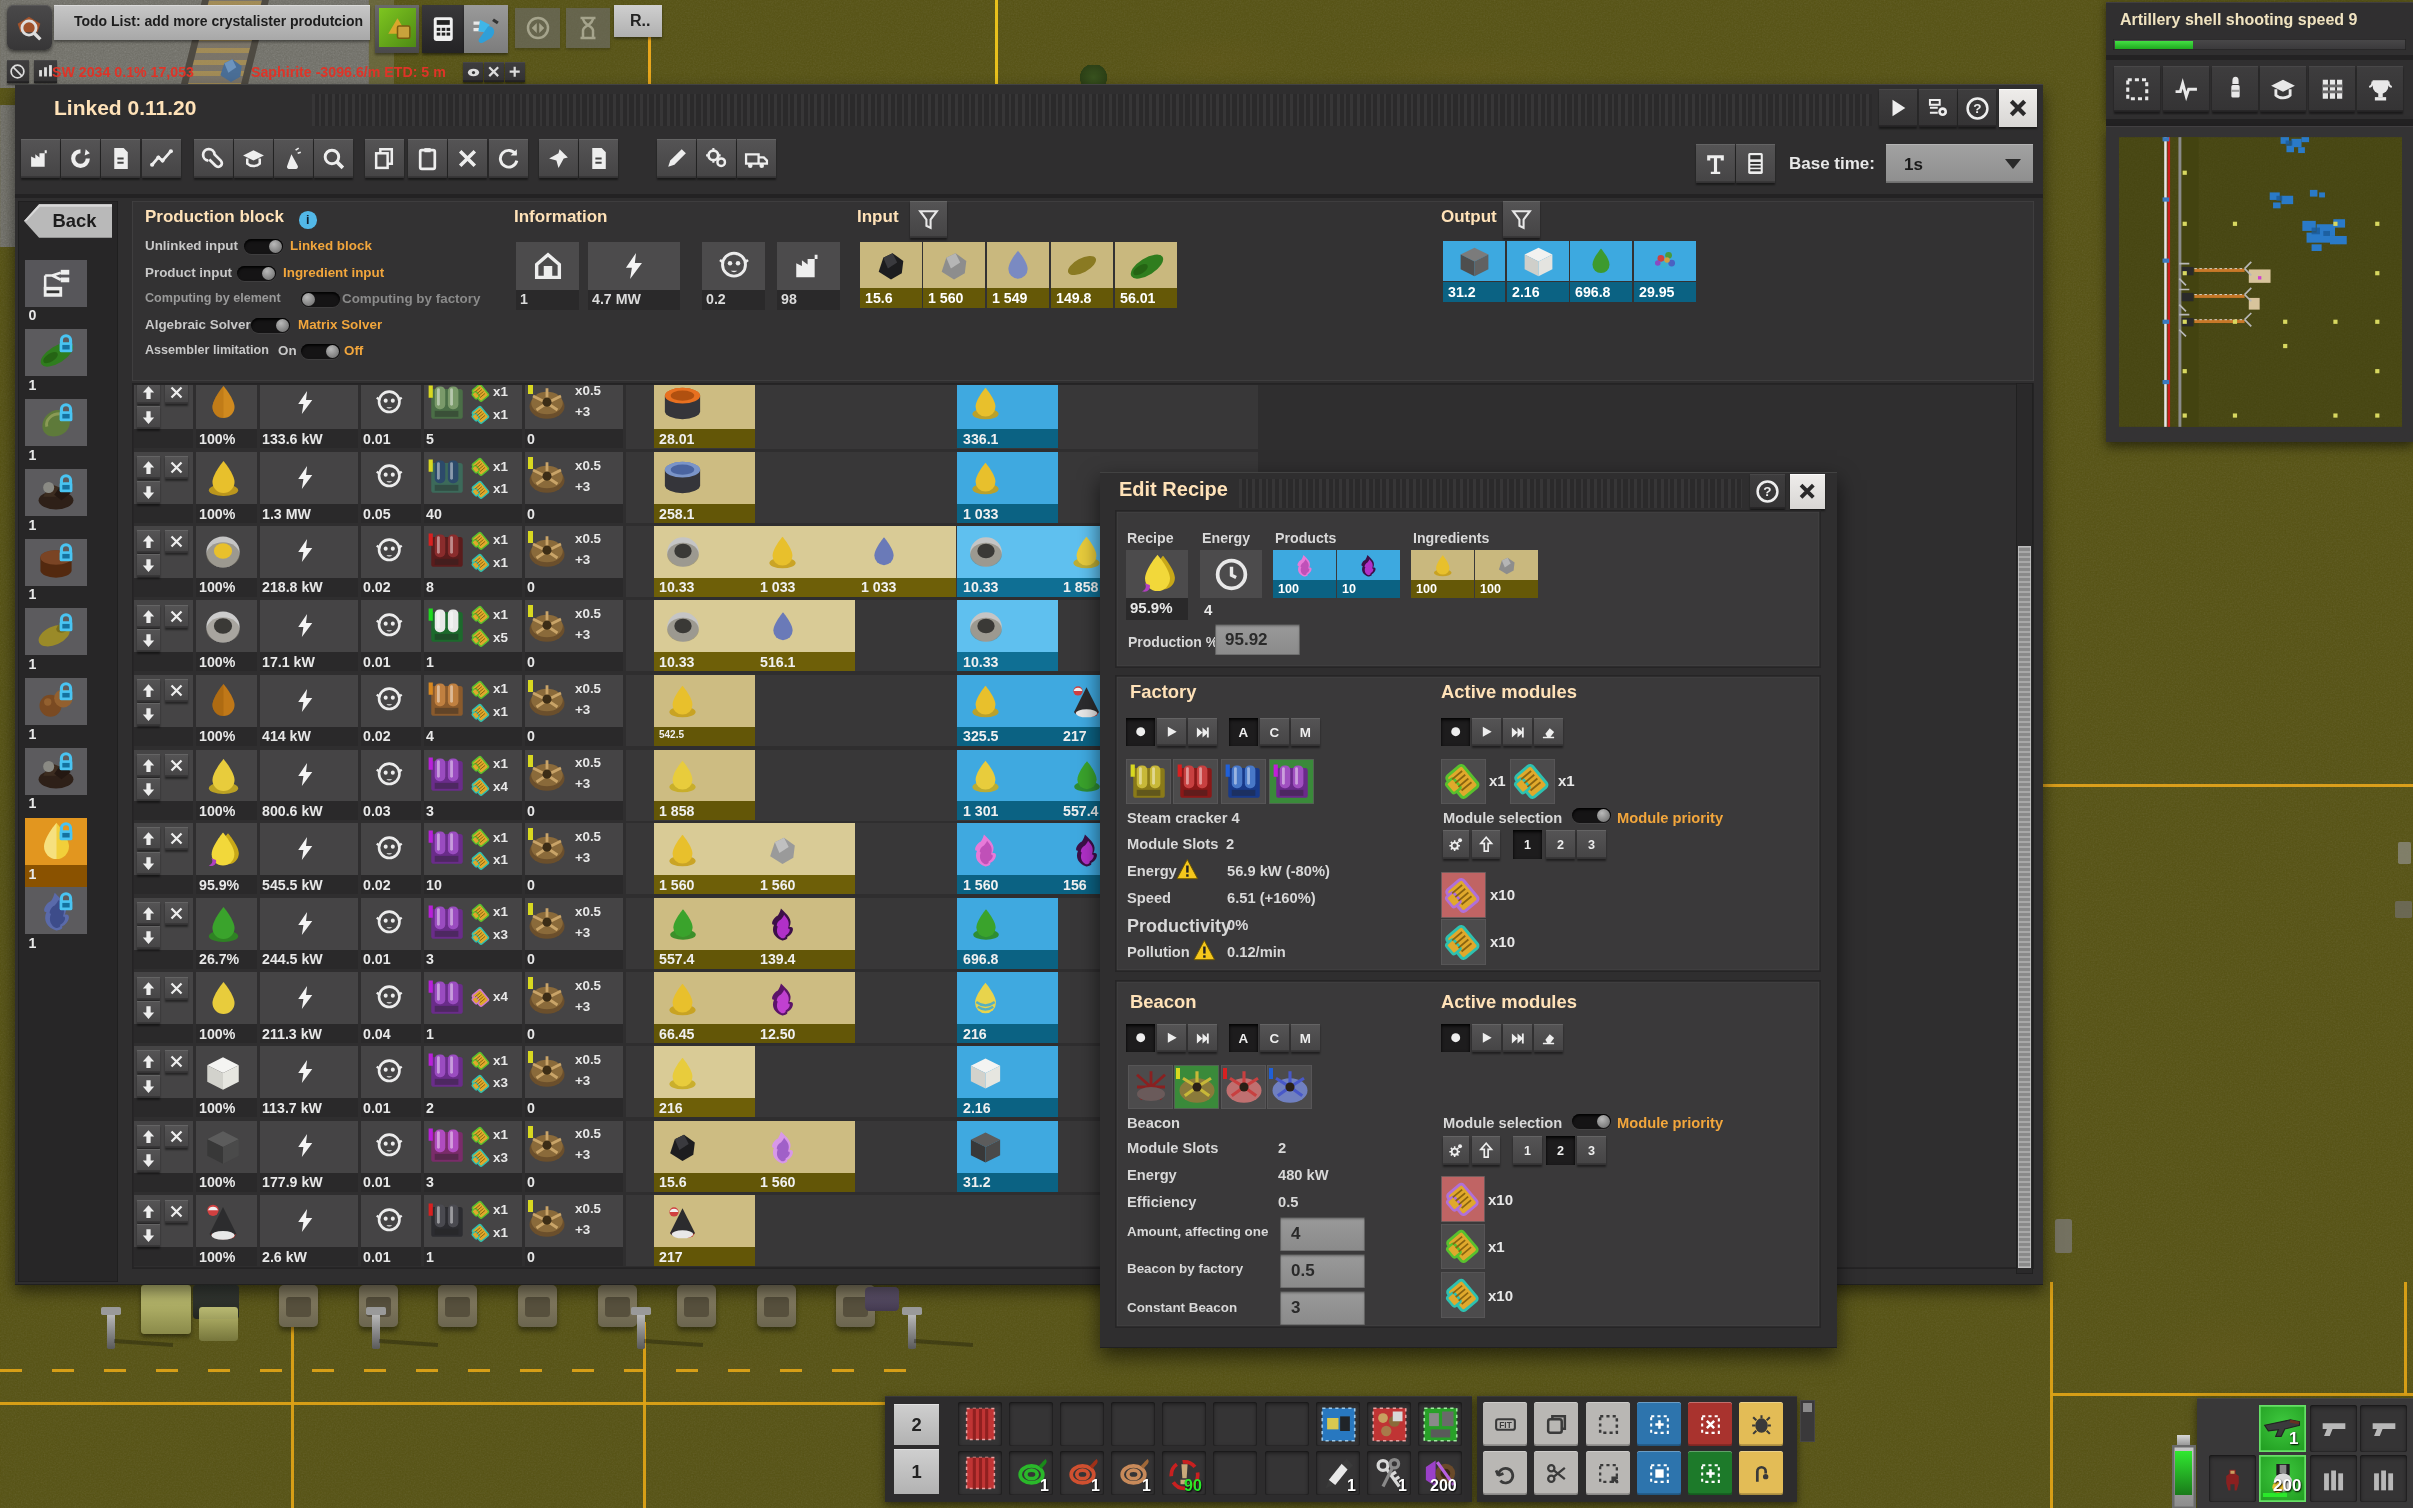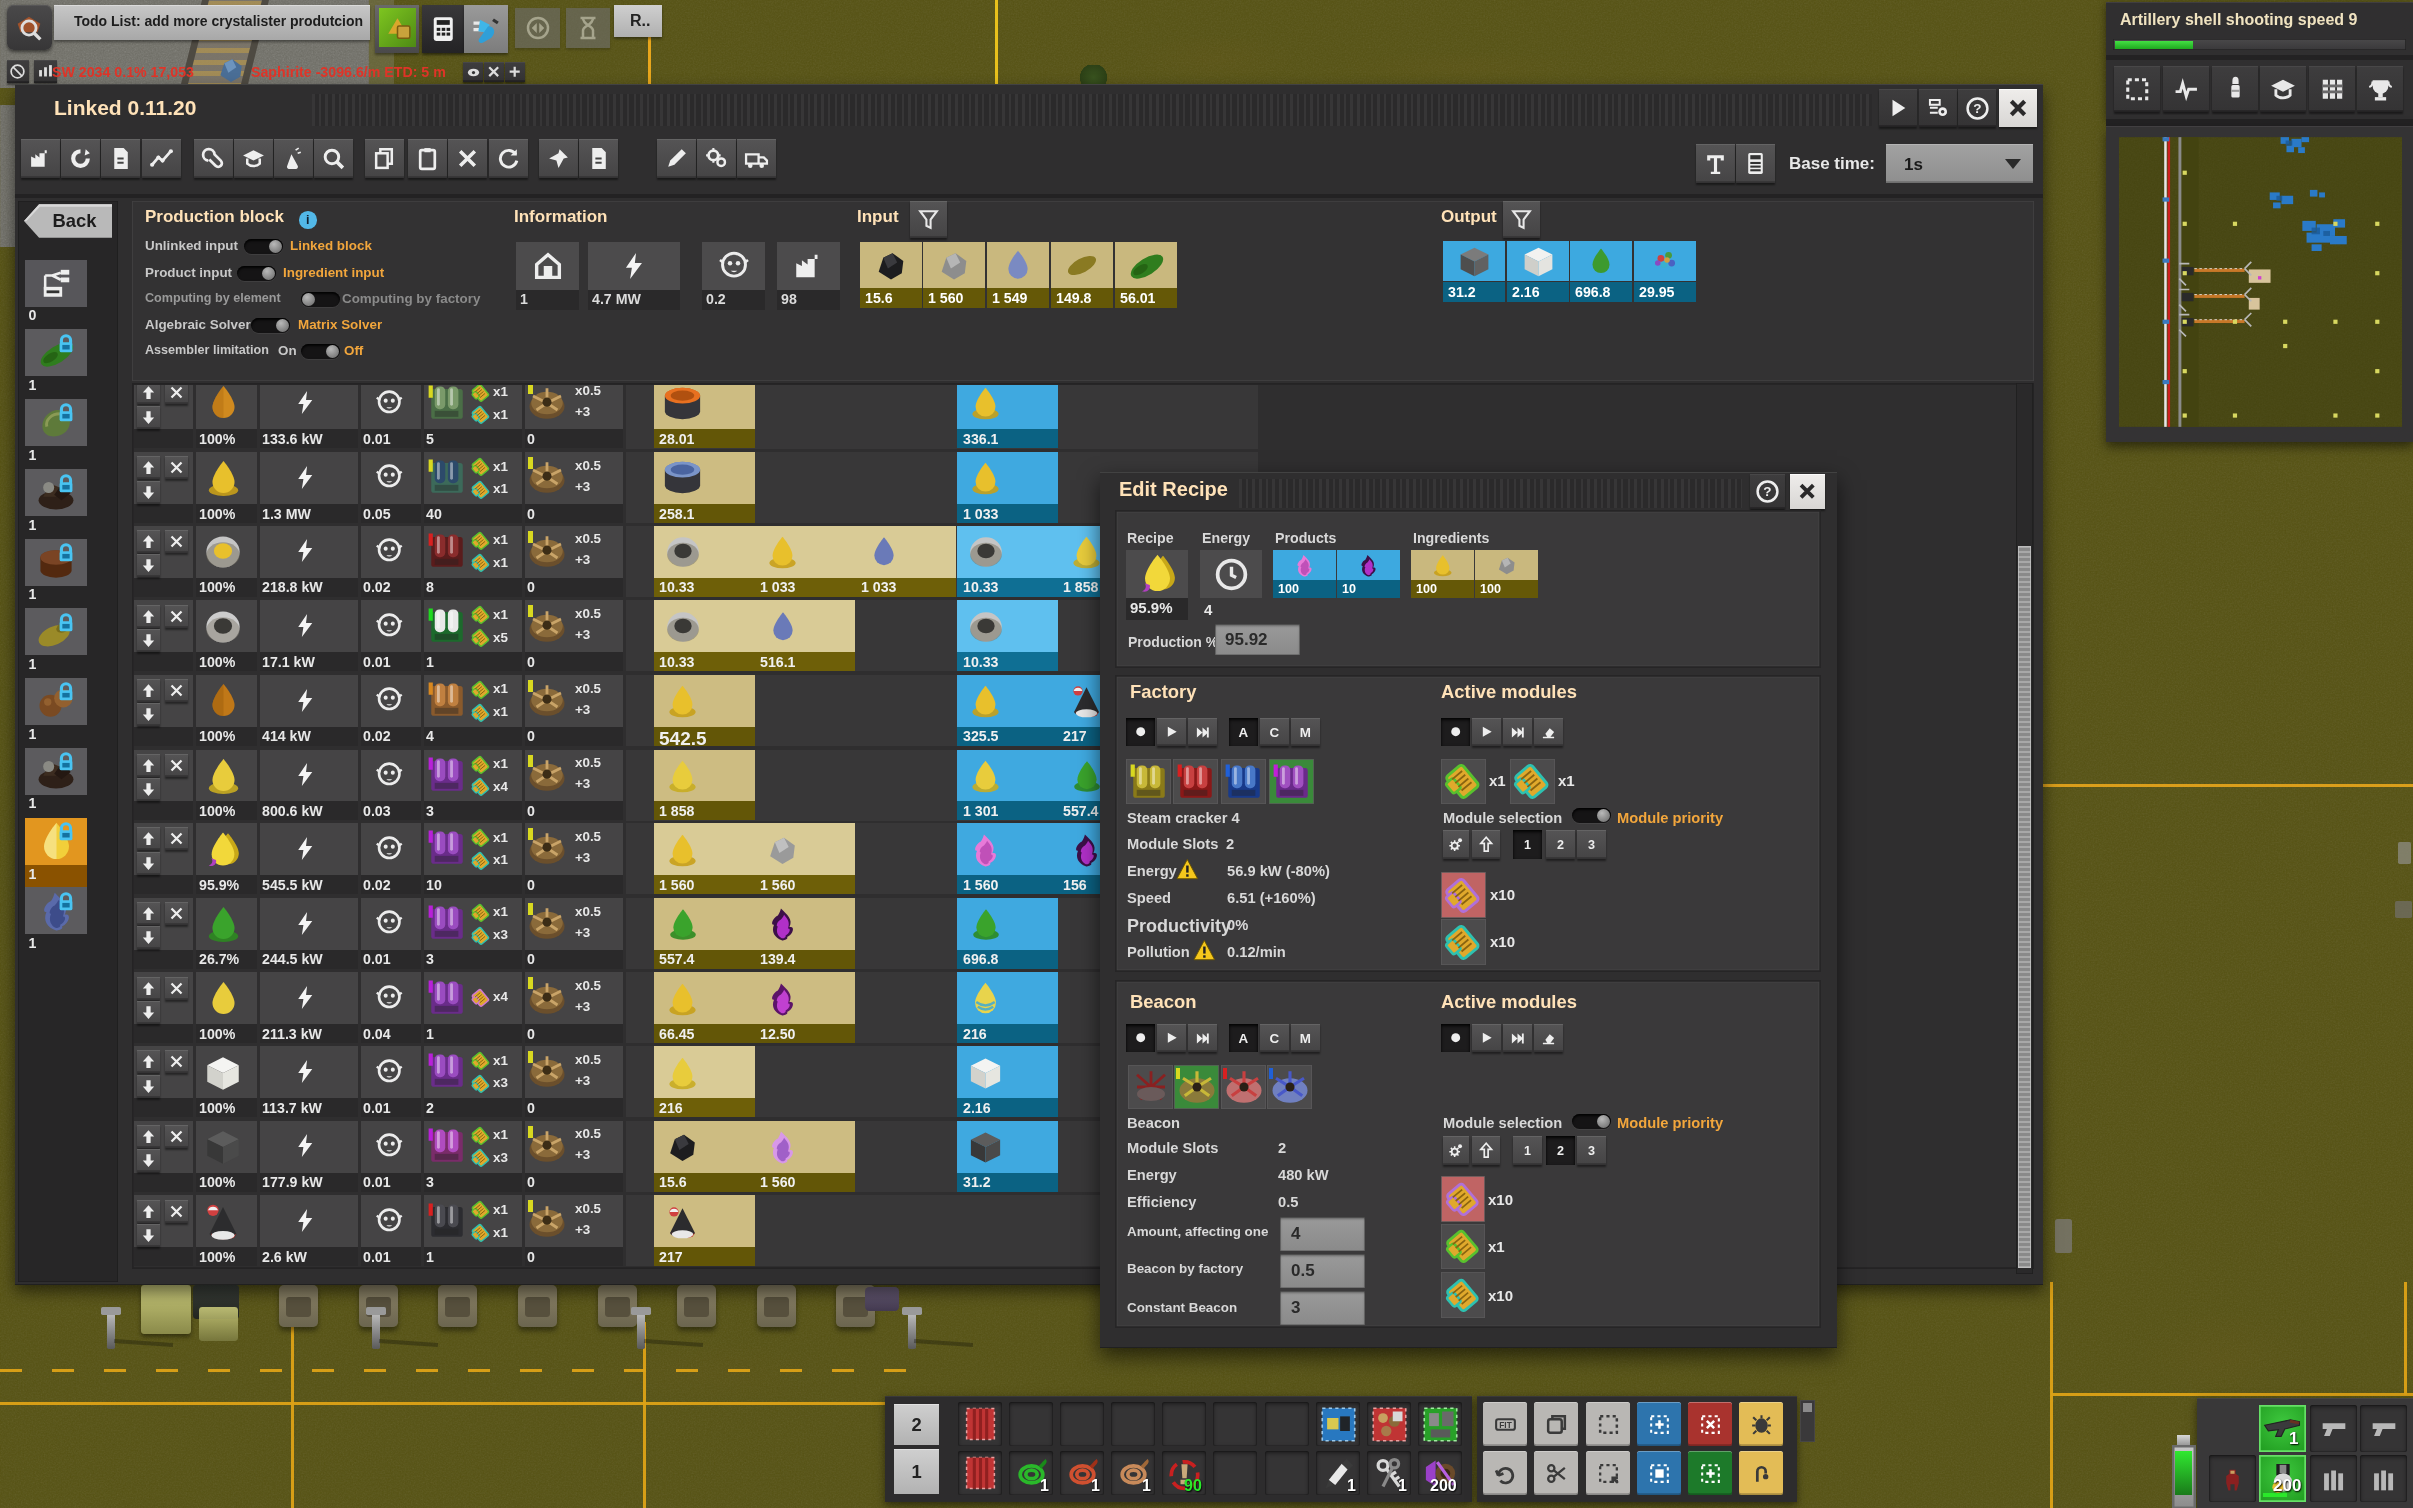--- a/index.html
+++ b/index.html
@@ -1150,21 +1150,21 @@
     <div style="position:absolute;left:441px;top:318px;font-size:13.4px;color:#e8e8e8;font-weight:700;white-space:nowrap;line-height:1.1;">+3</div>
     <div style="position:absolute;left:393px;top:344px;font-size:14.2px;color:#e8e8e8;font-weight:700;white-space:nowrap;line-height:1.1;">0</div>
     <div style="position:absolute;left:520px;top:290px;width:101px;height:52px;background:#cdbc82;"></div>
     <div style="position:absolute;left:525px;top:293px;width:47px;height:45px;display:flex;align-items:center;justify-content:center;">
       <svg width="35" height="42" viewBox="0 0 24 24" style="">
         <ellipse cx="12" cy="19.5" rx="9" ry="3.6" fill="#c8a018" opacity="0.9"></ellipse>
         <path d="M12 1.5 C12 1.5 5.2 9.5 5.2 14.5 a6.8 6.8 0 0 0 13.6 0 C18.8 9.5 12 1.5 12 1.5 Z" fill="#e8c02c"></path>
       </svg>
     </div>
     <div style="position:absolute;left:520px;top:342px;width:101px;height:19px;background:#635607;"></div>
-    <div style="position:absolute;left:525px;top:344px;font-size:19px;color:#f0f0f0;font-weight:700;white-space:nowrap;line-height:1.1;">542.5</div>
+    <div style="position:absolute;left:525px;top:344px;font-size:10px;color:#f0f0f0;font-weight:700;white-space:nowrap;line-height:1.1;">542.5</div>
     <div style="position:absolute;left:823px;top:290px;width:101px;height:52px;background:#3fa9e0;"></div>
     <div style="position:absolute;left:828px;top:293px;width:47px;height:45px;display:flex;align-items:center;justify-content:center;">
       <svg width="35" height="42" viewBox="0 0 24 24" style="">
         <ellipse cx="12" cy="19.5" rx="9" ry="3.6" fill="#c8a018" opacity="0.9"></ellipse>
         <path d="M12 1.5 C12 1.5 5.2 9.5 5.2 14.5 a6.8 6.8 0 0 0 13.6 0 C18.8 9.5 12 1.5 12 1.5 Z" fill="#e8c02c"></path>
       </svg>
     </div>
     <div style="position:absolute;left:823px;top:342px;width:101px;height:19px;background:#0b6283;"></div>
     <div style="position:absolute;left:829px;top:344px;font-size:14.2px;color:#f0f0f0;font-weight:700;white-space:nowrap;line-height:1.1;">325.5</div>
     <div style="position:absolute;left:923px;top:290px;width:101px;height:52px;background:#3fa9e0;"></div>

